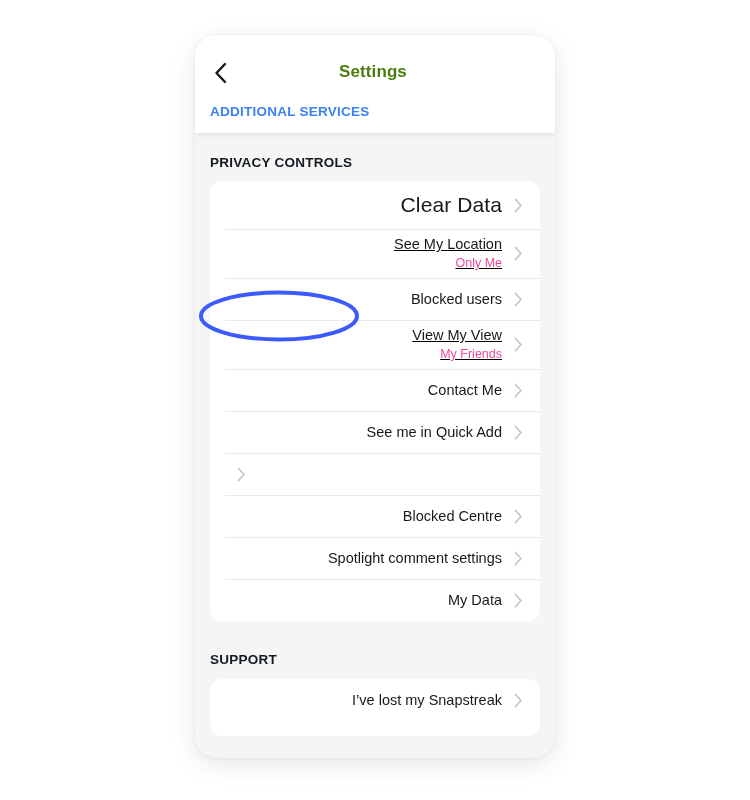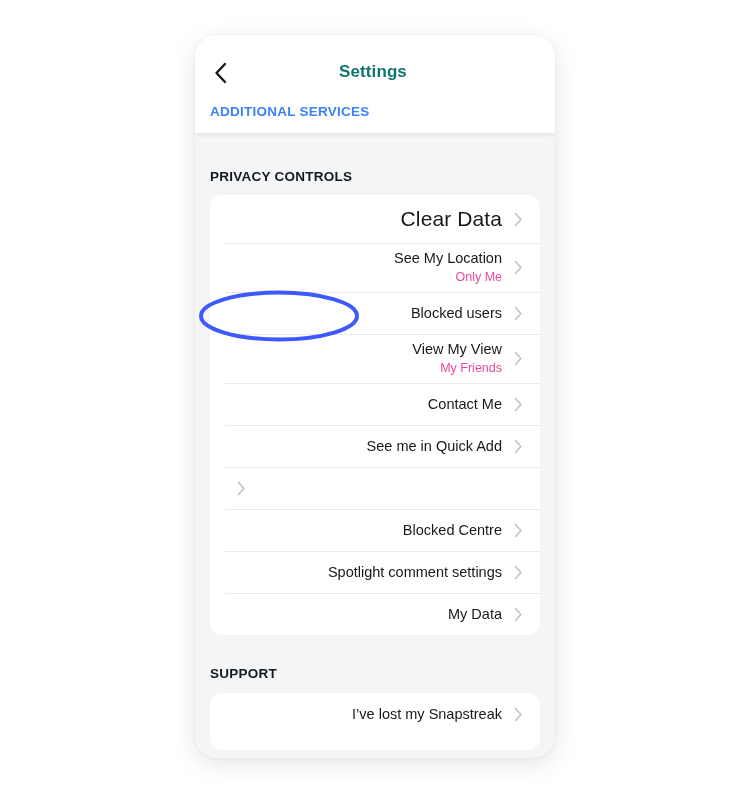--- a/index.html
+++ b/index.html
@@ -48,21 +48,21 @@
     cursor: pointer;
   }
   #nav-title {
     position: absolute;
     left: 0;
     right: 4px;
     top: 27px;
     text-align: center;
     font-size: 17px;
     font-weight: 700;
-    color: #0f766e;
+    color: #4d7c0f;
     letter-spacing: 0.1px;
   }
   #additional-services-label {
     position: absolute;
     left: 15px;
     top: 69px;
     font-size: 13.5px;
     font-weight: 700;
     color: #3b82f6;
     letter-spacing: 0.25px;
@@ -75,21 +75,21 @@
     height: 625px;
   }
 
   .section-header {
     font-size: 13.5px;
     font-weight: 700;
     color: #16191c;
     letter-spacing: 0.25px;
     padding: 0 0 0 15px;
   }
-  #privacy-section-header { padding-top: 36px; padding-bottom: 11px; }
+  #privacy-section-header { padding-top: 22px; padding-bottom: 11px; }
   #support-section-header { padding-top: 31px; padding-bottom: 12px; }
 
   .card {
     background: #ffffff;
     margin: 0 15px 0 15px;
     border-radius: 12px;
     overflow: hidden;
   }
   #support-card { height: 57px; }
 
@@ -117,21 +117,21 @@
     font-size: 14.5px;
     color: #16191c;
     line-height: 1.3;
   }
   .row-sub {
     font-size: 12.5px;
     color: #ec4899;
     line-height: 1.35;
     margin-top: 1px;
   }
-  .row.two-line { min-height: 49px; }
+  .row.two-line { min-height: 49px; text-decoration: underline; }
   .row.emphasis { min-height: 48px; }
   .row.emphasis .row-title {
     font-size: 21px;
     letter-spacing: 0.1px;
   }
   .chevron {
     flex: none;
     width: 12px;
     height: 12px;
     margin-left: 10px;

